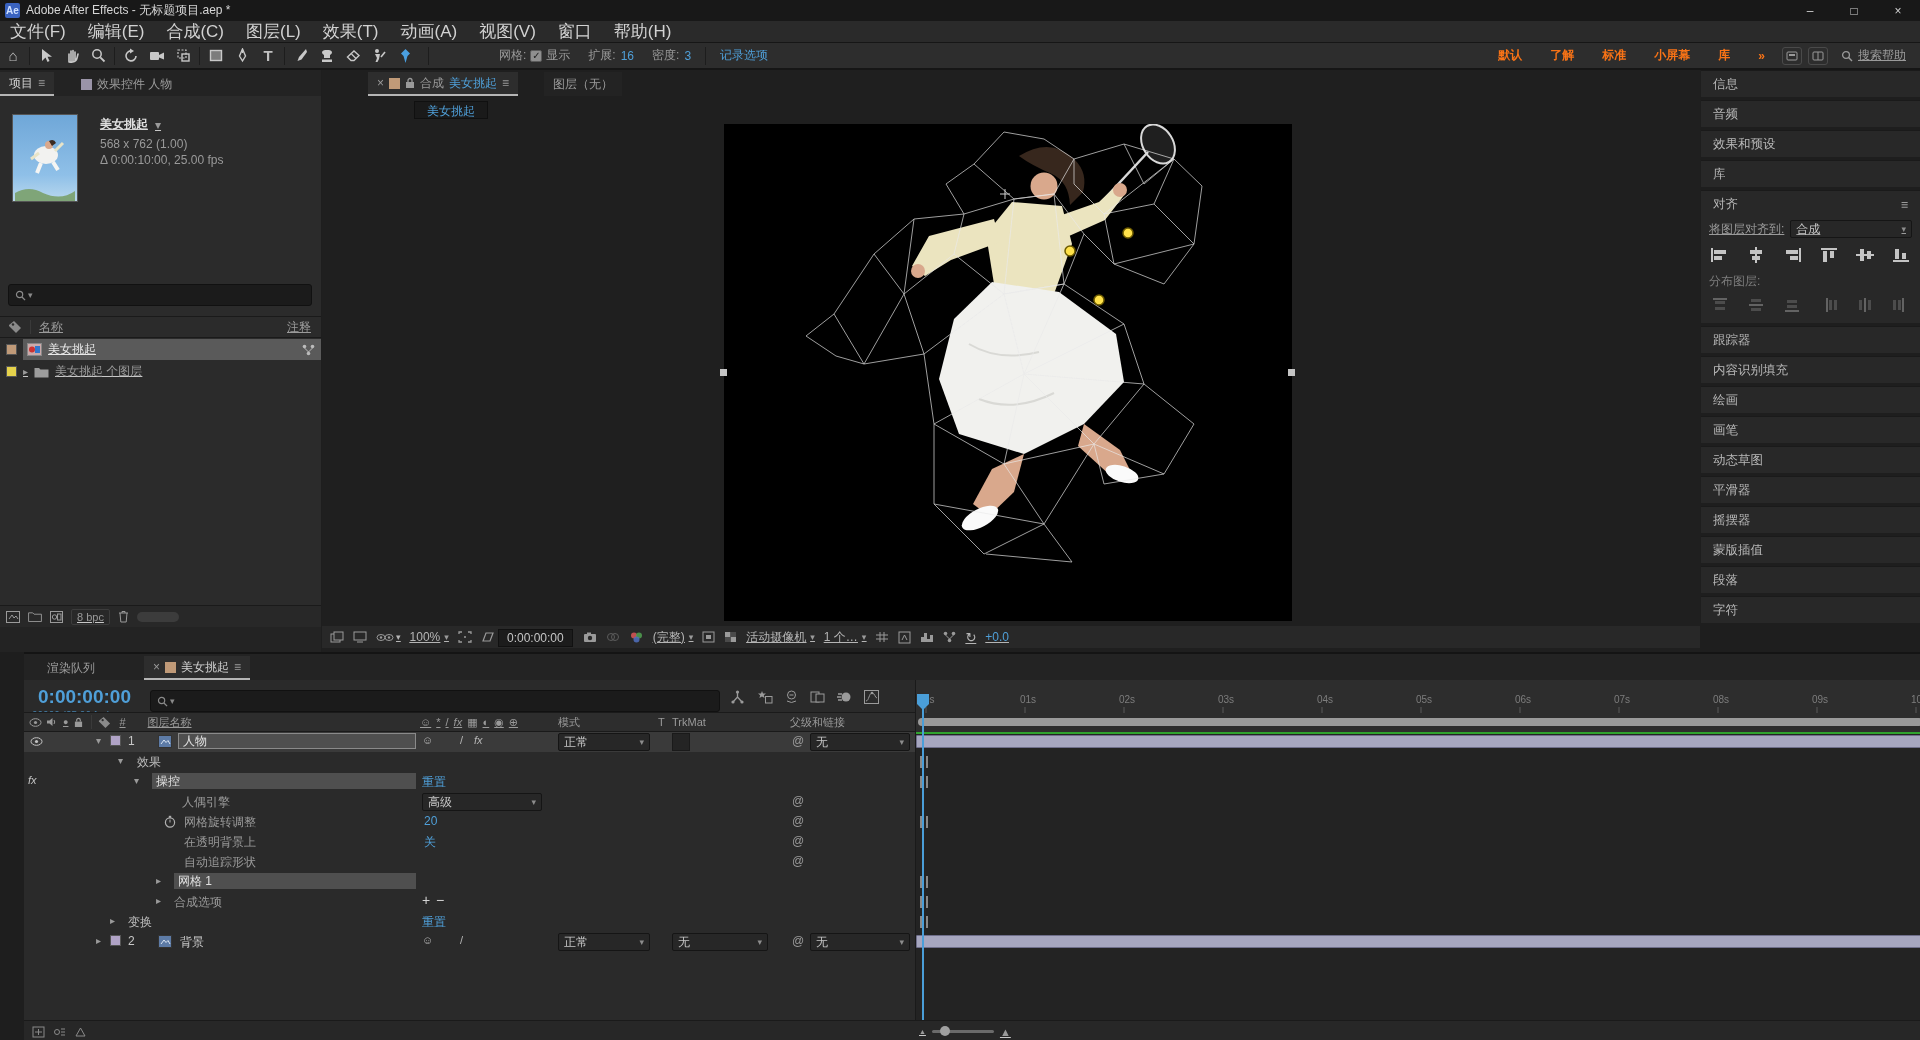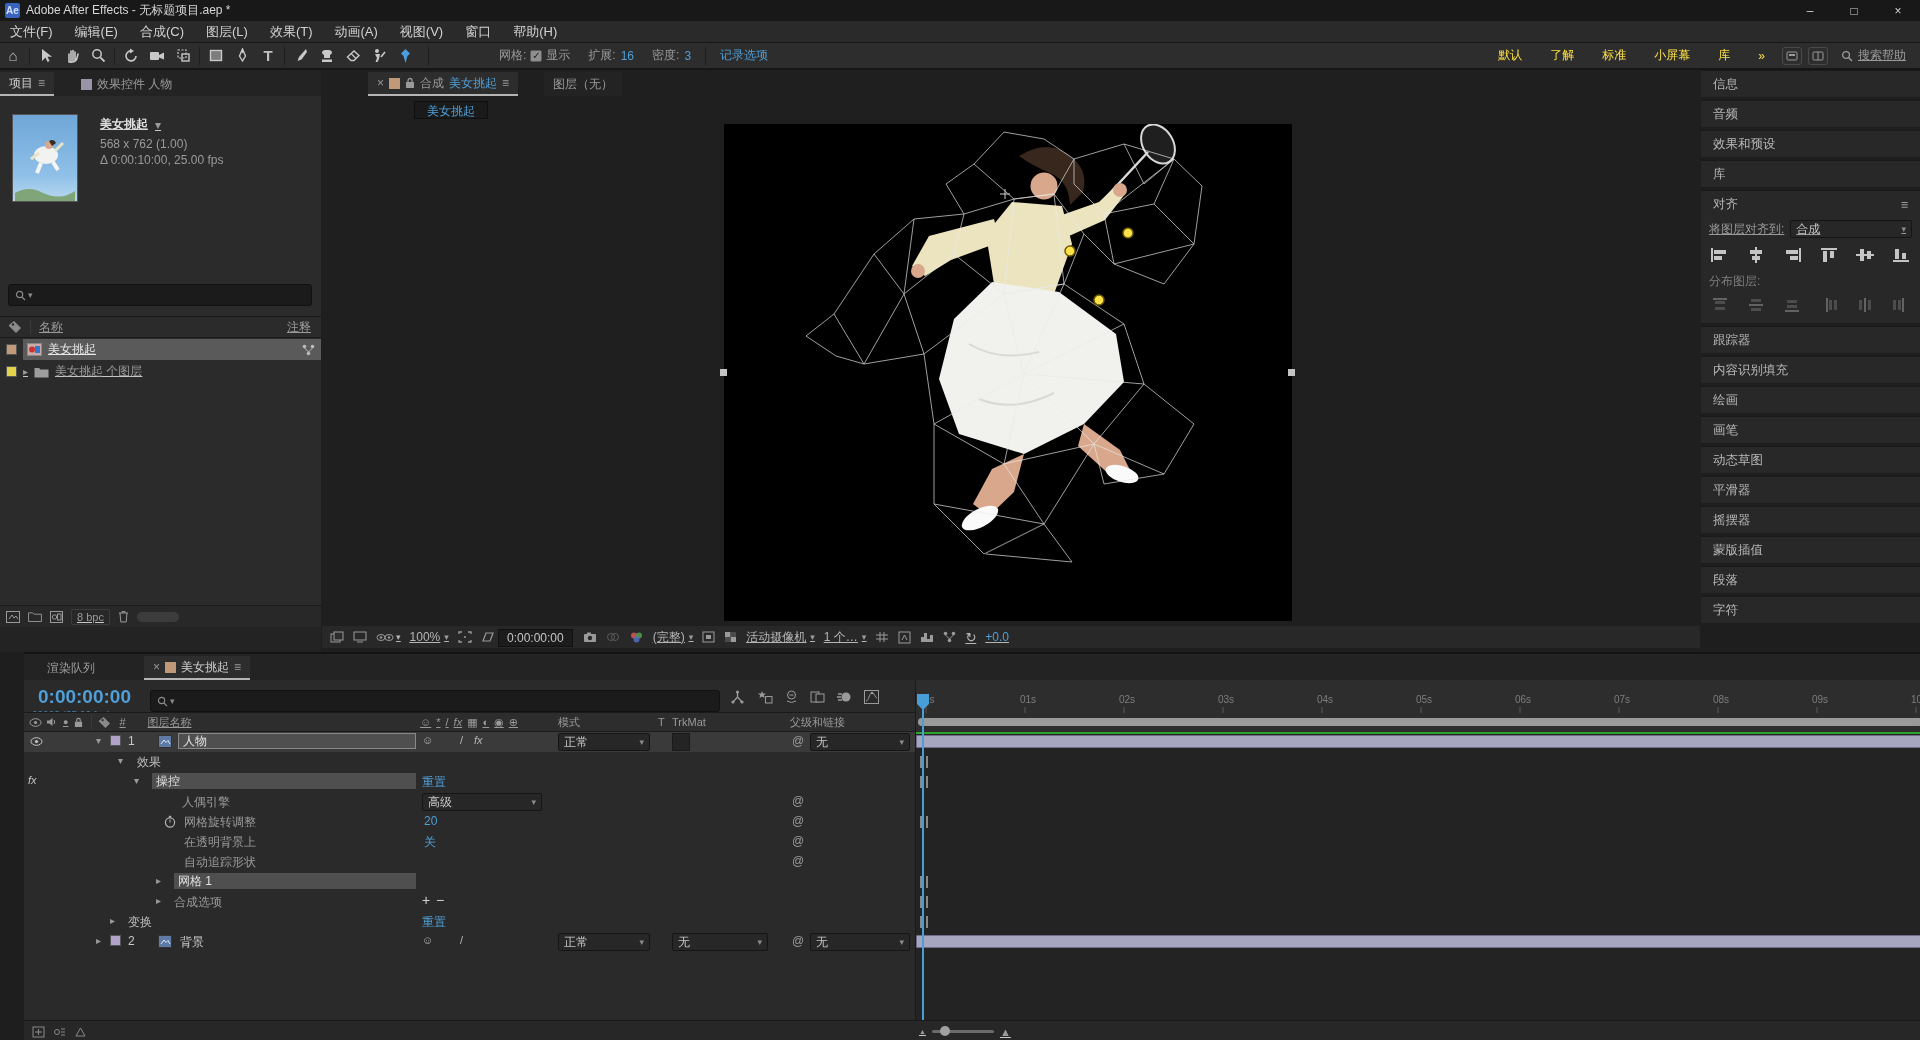--- a/index.html
+++ b/index.html
@@ -8,26 +8,26 @@
   .row{display:flex;align-items:center;text-decoration:underline;}
   .blue{color:#4f9fd8;}
   .dim{color:#9a9a9a;}
   .dim2{color:#7d7d7d;}
   svg{display:block;}
 
   
   #titlebar{position:absolute;left:0;top:0;width:1920px;height:21px;background:#181818;display:flex;align-items:center;font-size:12px;color:#d6d6d6;}
   #appicon{width:15px;height:15px;margin:0 6px 0 5px;background:#3a63c0;color:#cfe0ff;font-size:10px;display:flex;align-items:center;justify-content:center;border-radius:2px;font-weight:bold;}
   .winbtn{width:44px;height:21px;display:flex;align-items:center;justify-content:center;color:#cfcfcf;font-size:12px;}
-  #menubar{position:absolute;left:0;top:21px;width:1920px;height:22px;background:#2a2a2a;display:flex;align-items:center;gap:22px;padding-left:10px;font-size:13px;color:#d2d2d2;border-bottom:1px solid #161616;}
+  #menubar{position:absolute;left:0;top:21px;width:1920px;height:22px;background:#2a2a2a;display:flex;align-items:center;gap:22px;padding-left:10px;font-size:17px;color:#d2d2d2;border-bottom:1px solid #161616;}
   #toolbar{position:absolute;left:0;top:43px;width:1920px;height:27px;background:#2d2d2d;display:flex;align-items:center;font-size:12px;border-bottom:2px solid #161616;}
   .tool{width:26px;height:23px;display:flex;align-items:center;justify-content:center;color:#c0c0c0;}
   .tsep{width:1px;height:18px;background:#1d1d1d;margin:0 3px;}
   .chk{width:12px;height:12px;background:#8f8f8f;border:1px solid #5a5a5a;border-radius:2px;color:#222;font-size:10px;line-height:10px;text-align:center;margin:0 4px;}
-  .wspace{color:#fde047;margin:0 14px;}
+  .wspace{color:#f97316;margin:0 14px;font-weight:bold;}
   .tb-iconbox{width:20px;height:18px;border:1px solid #4a4a4a;border-radius:3px;margin:0 3px;display:flex;align-items:center;justify-content:center;color:#9a9a9a;font-size:10px;}
 
   
   .panel{position:absolute;background:#282828;}
   .tabstrip{display:flex;align-items:flex-end;height:26px;background:#232323;font-size:12px;}
   .tab{display:flex;align-items:center;gap:5px;padding:0 9px;height:24px;color:#9c9c9c;background:#232323;}
   .tab.active{background:#2d2d2d;color:#cfcfcf;border-bottom:2px solid #b5b5b5;}
   .sq{width:11px;height:11px;display:inline-block;}
   .searchbox{background:#1b1b1b;border:1px solid #111;border-radius:3px;display:flex;align-items:center;height:22px;padding:0 6px;color:#8a8a8a;}
   .dd{background:#272727;border:1px solid #151515;border-radius:2px;height:18px;display:flex;align-items:center;justify-content:space-between;padding:0 5px;font-size:12px;color:#c6c6c6;}

